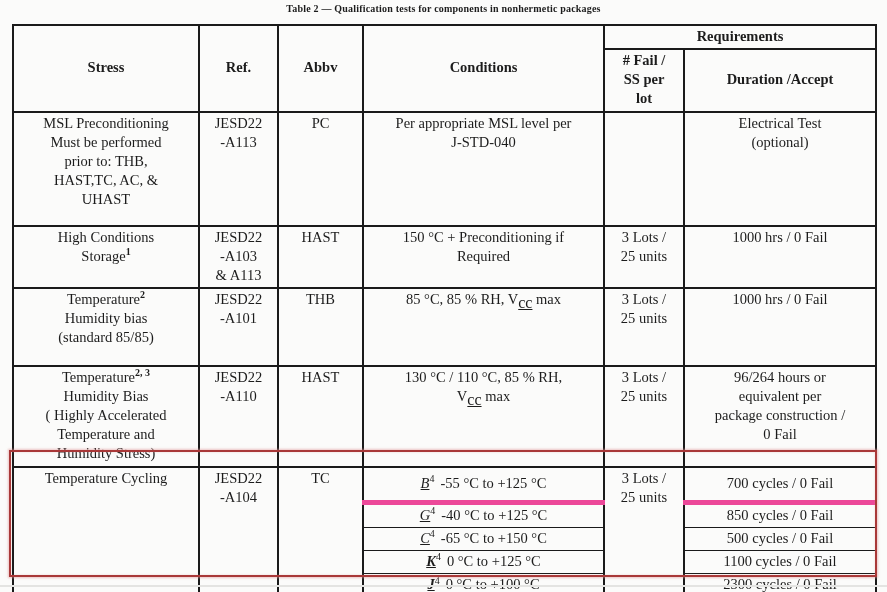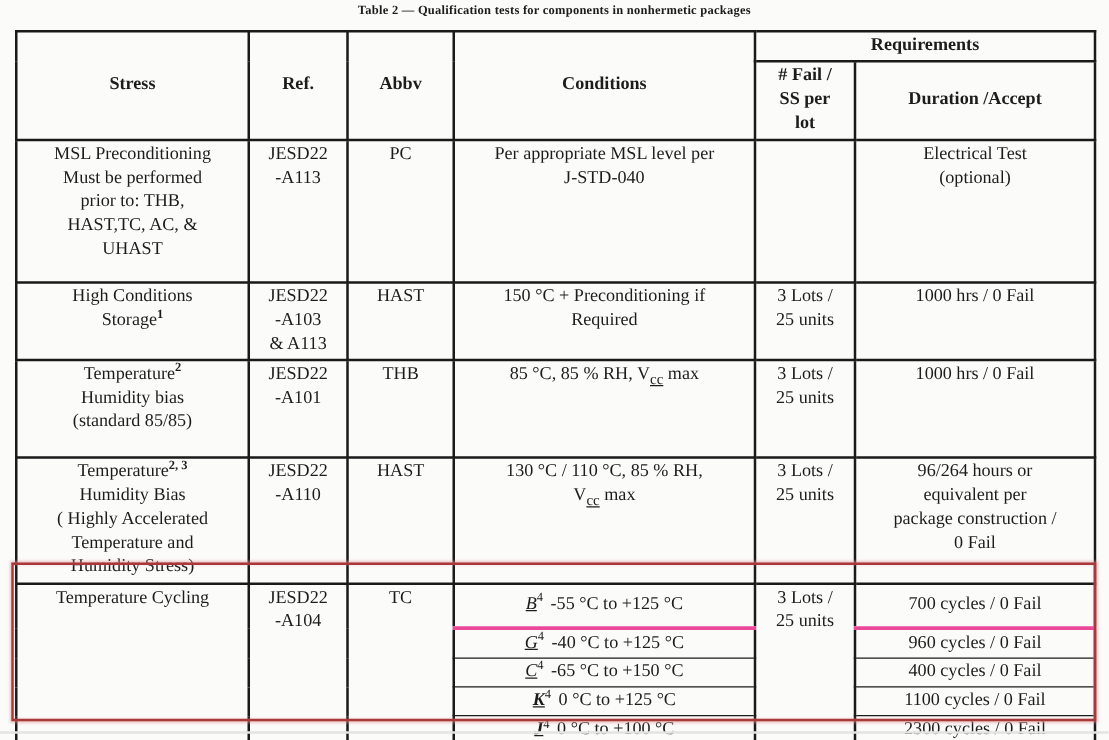--- a/index.html
+++ b/index.html
@@ -31,25 +31,25 @@
   tr.h-req{height:24px}
   tr.h-sub{height:59px}
   tr.r-msl{height:114px}
   tr.r-htsl{height:61px}
   tr.r-thb{height:78px}
   tr.r-hast{height:100px}
   tr.sub1{height:36px}
   tr.sub2,tr.sub3,tr.sub4{height:21px}
   tr.sub5{height:22px}
   td.subcell{border-top-width:1px;border-bottom-width:1px;vertical-align:middle;}
-  td.gray-bottom{border-bottom:3px solid #ec4899;}
+  td.gray-bottom{border-bottom:5px solid #ec4899;}
   td.span-top{vertical-align:top;}
   sup{font-size:10px;line-height:0;}
   .stress-sup sup{font-weight:bold;}
-  sub{font-size:12px;line-height:0;text-decoration:underline;}
+  sub{font-size:16px;line-height:0;text-decoration:underline;}
   .tc-letter{font-style:italic;text-decoration:underline;}
   .tc-bold .tc-letter{font-weight:bold;}
   .tc-sup{margin-right:6px;}
   .red-box{
     position:absolute;left:9px;top:450px;width:864px;height:123px;
     border:2px solid #a93838;
     box-shadow:0 0 2px 1px rgba(224,150,150,.55), inset 0 0 2px rgba(224,150,150,.45);
     pointer-events:none;
   }
   .bottom-line{
@@ -151,25 +151,25 @@
       <td rowspan="5" class="span-top">JESD22
 -A104</td>
       <td rowspan="5" class="span-top">TC</td>
       <td class="subcell gray-bottom"><span class="tc-letter">B</span><sup class="tc-sup">4</sup><span>-55 °C to +125 °C</span></td>
       <td rowspan="5" class="span-top">3 Lots /
 25 units</td>
       <td class="subcell gray-bottom">700 cycles / 0 Fail</td>
     </tr>
     <tr class="sub2">
       <td class="subcell"><span class="tc-letter">G</span><sup class="tc-sup">4</sup><span>-40 °C to +125 °C</span></td>
-      <td class="subcell">960 cycles / 0 Fail</td>
+      <td class="subcell">850 cycles / 0 Fail</td>
     </tr>
     <tr class="sub3">
       <td class="subcell"><span class="tc-letter">C</span><sup class="tc-sup">4</sup><span>-65 °C to +150 °C</span></td>
-      <td class="subcell">400 cycles / 0 Fail</td>
+      <td class="subcell">500 cycles / 0 Fail</td>
     </tr>
     <tr class="sub4">
       <td class="subcell tc-bold"><span class="tc-letter">K</span><sup class="tc-sup">4</sup><span>0 °C to +125 °C</span></td>
       <td class="subcell">1100 cycles / 0 Fail</td>
     </tr>
     <tr class="sub5">
       <td class="subcell tc-bold"><span class="tc-letter">J</span><sup class="tc-sup">4</sup><span>0 °C to +100 °C</span></td>
       <td class="subcell">2300 cycles / 0 Fail</td>
     </tr>
   </tbody>

